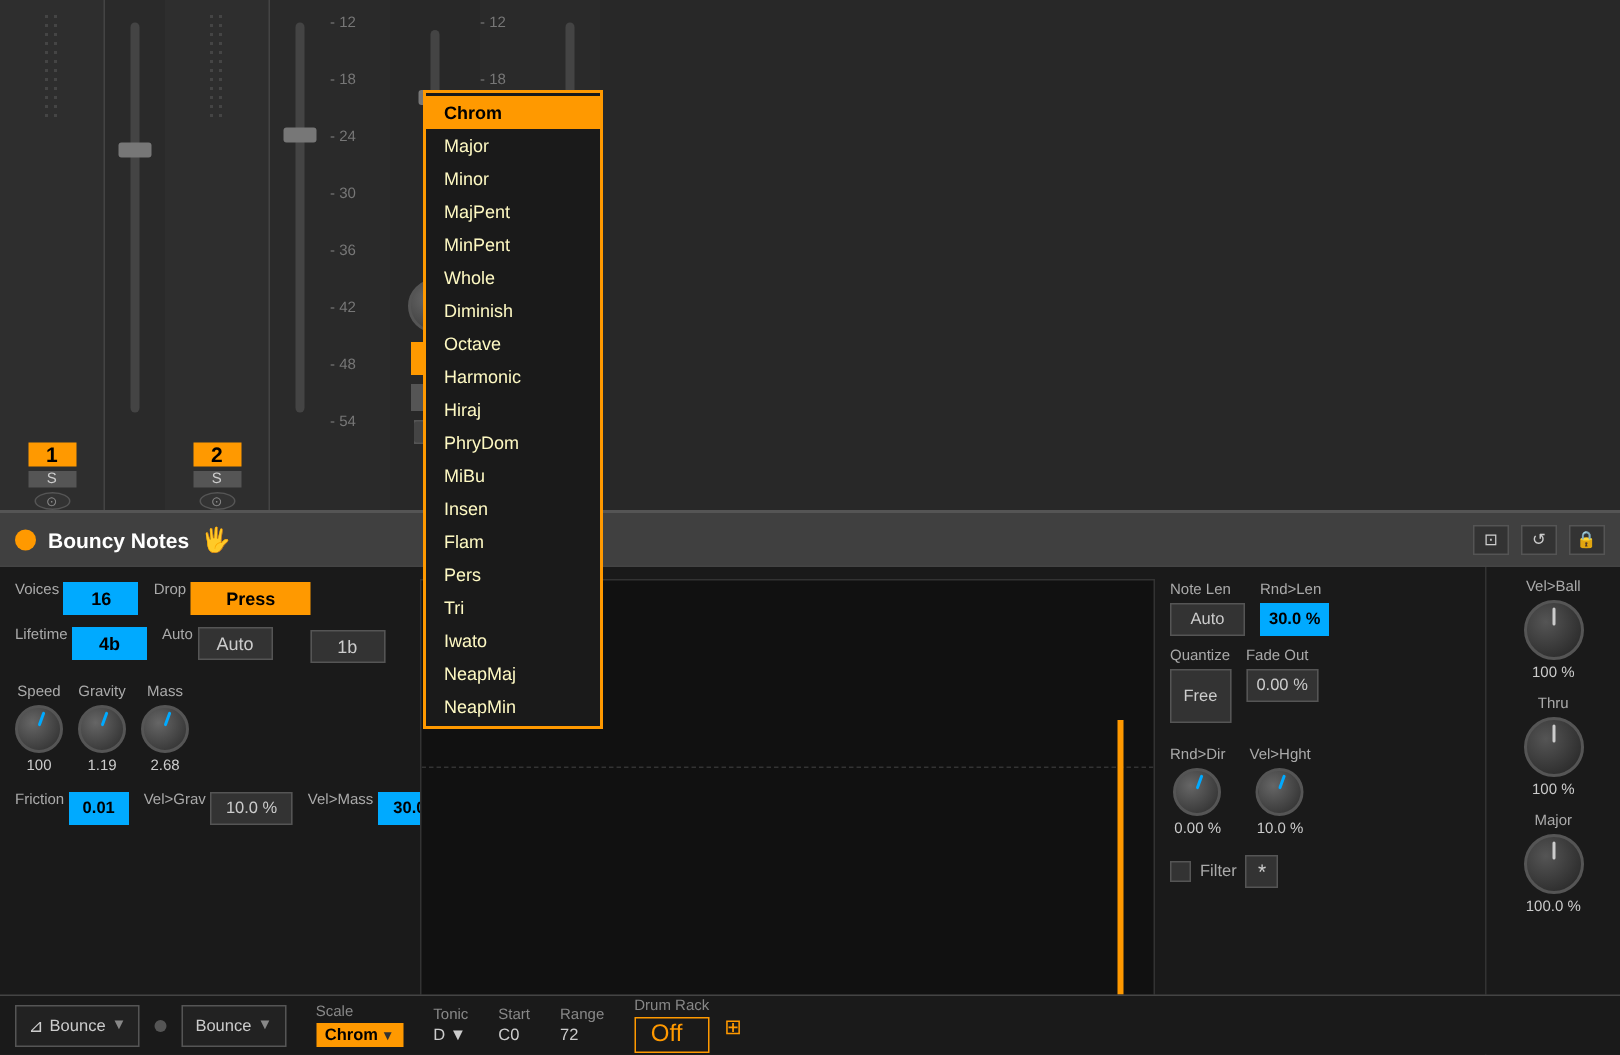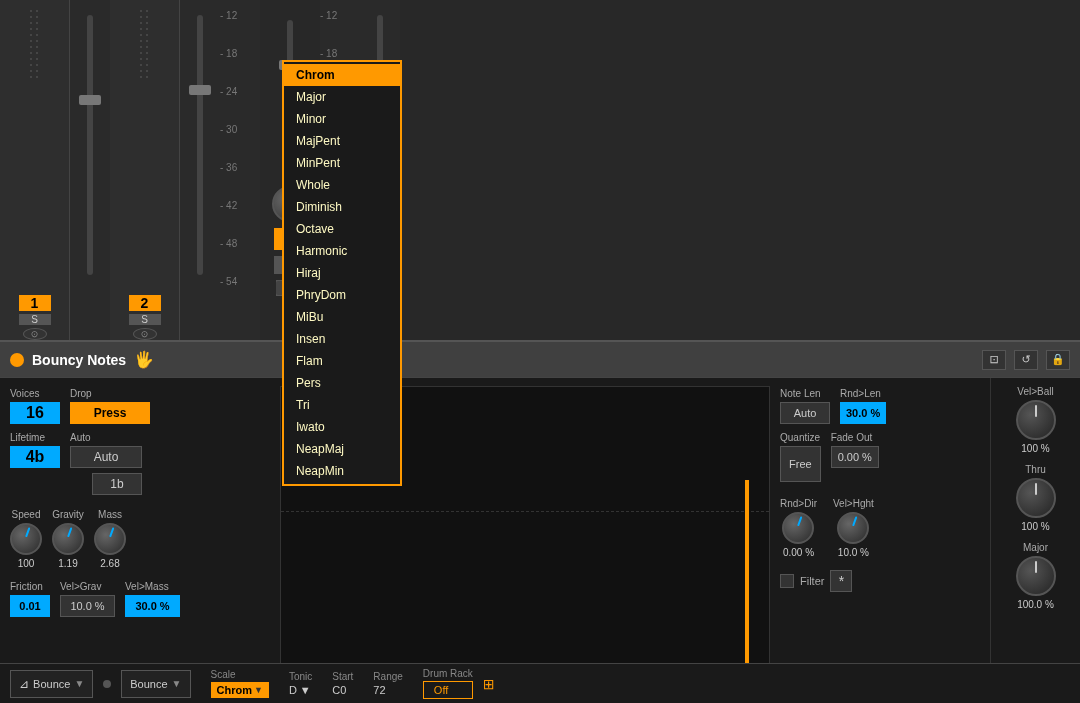--- a/index.html
+++ b/index.html
@@ -189,34 +189,34 @@
     }
 
     .control-row {
       display: flex;
       gap: 10px;
       align-items: flex-start;
     }
 
     .control-group {
       display: flex;
-      flex-direction: column;
+      flex-direction: row;
       gap: 3px;
     }
 
     .ctrl-label {
       color: #aaa;
       font-size: 10px;
     }
 
     .teal-display {
       background: #0af;
       color: #000;
       font-weight: bold;
-      font-size: 16px;
+      font-size: 12px;
       padding: 2px 8px;
       min-width: 50px;
       text-align: center;
       height: 22px;
       display: flex;
       align-items: center;
       justify-content: center;
     }
 
     .orange-display {
@@ -388,21 +388,21 @@
       gap: 3px;
       color: #ccc;
       font-size: 11px;
       cursor: pointer;
     }
 
     .drum-rack-value {
       border: 1px solid #f90;
       padding: 2px 10px;
       color: #f90;
-      font-size: 11px;
+      font-size: 16px;
     }
 
     
     .dropdown-overlay {
       position: absolute;
       top: 60px;
       left: 282px;
       width: 120px;
       background: #1a1a1a;
       border: 2px solid #f90;

